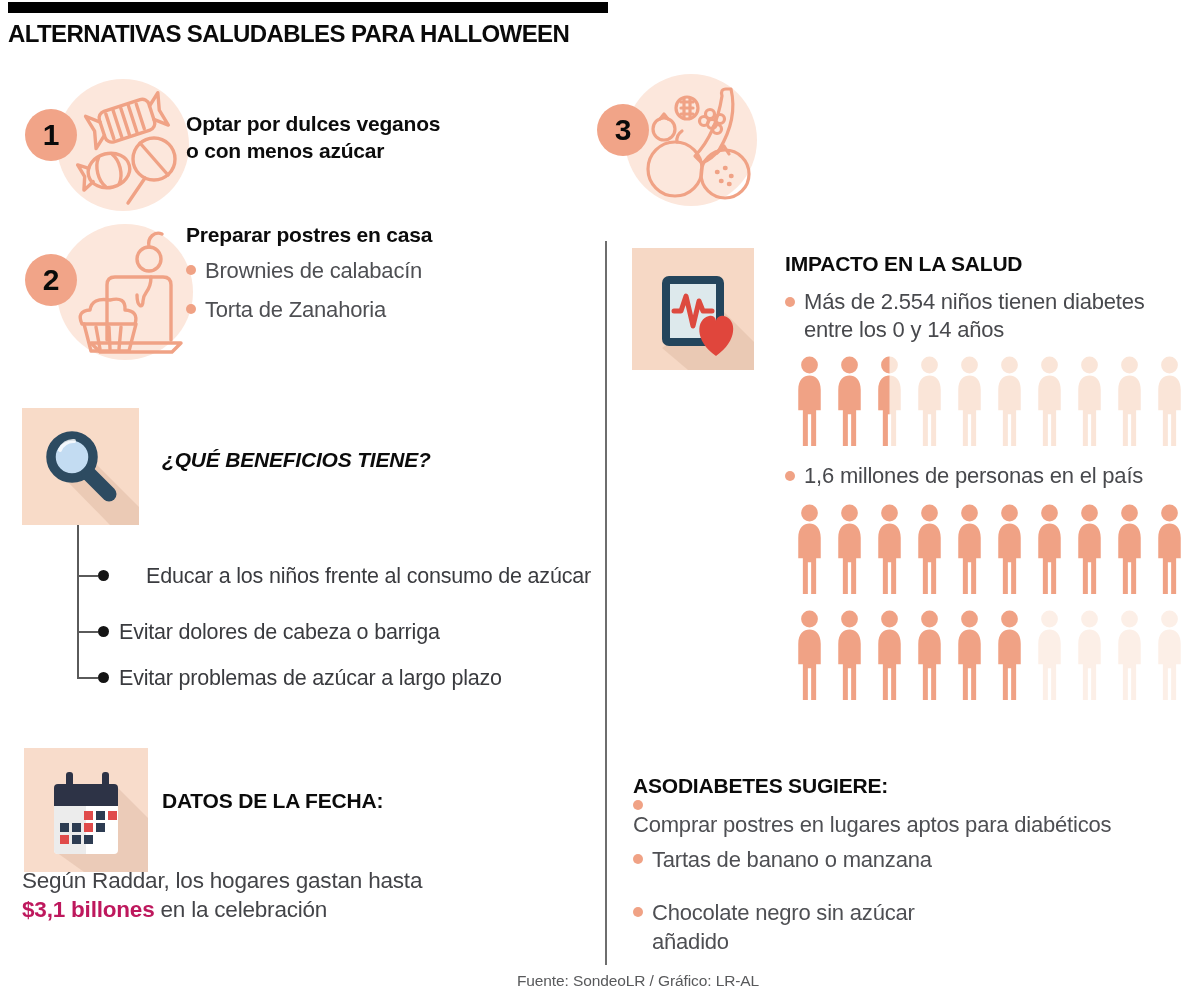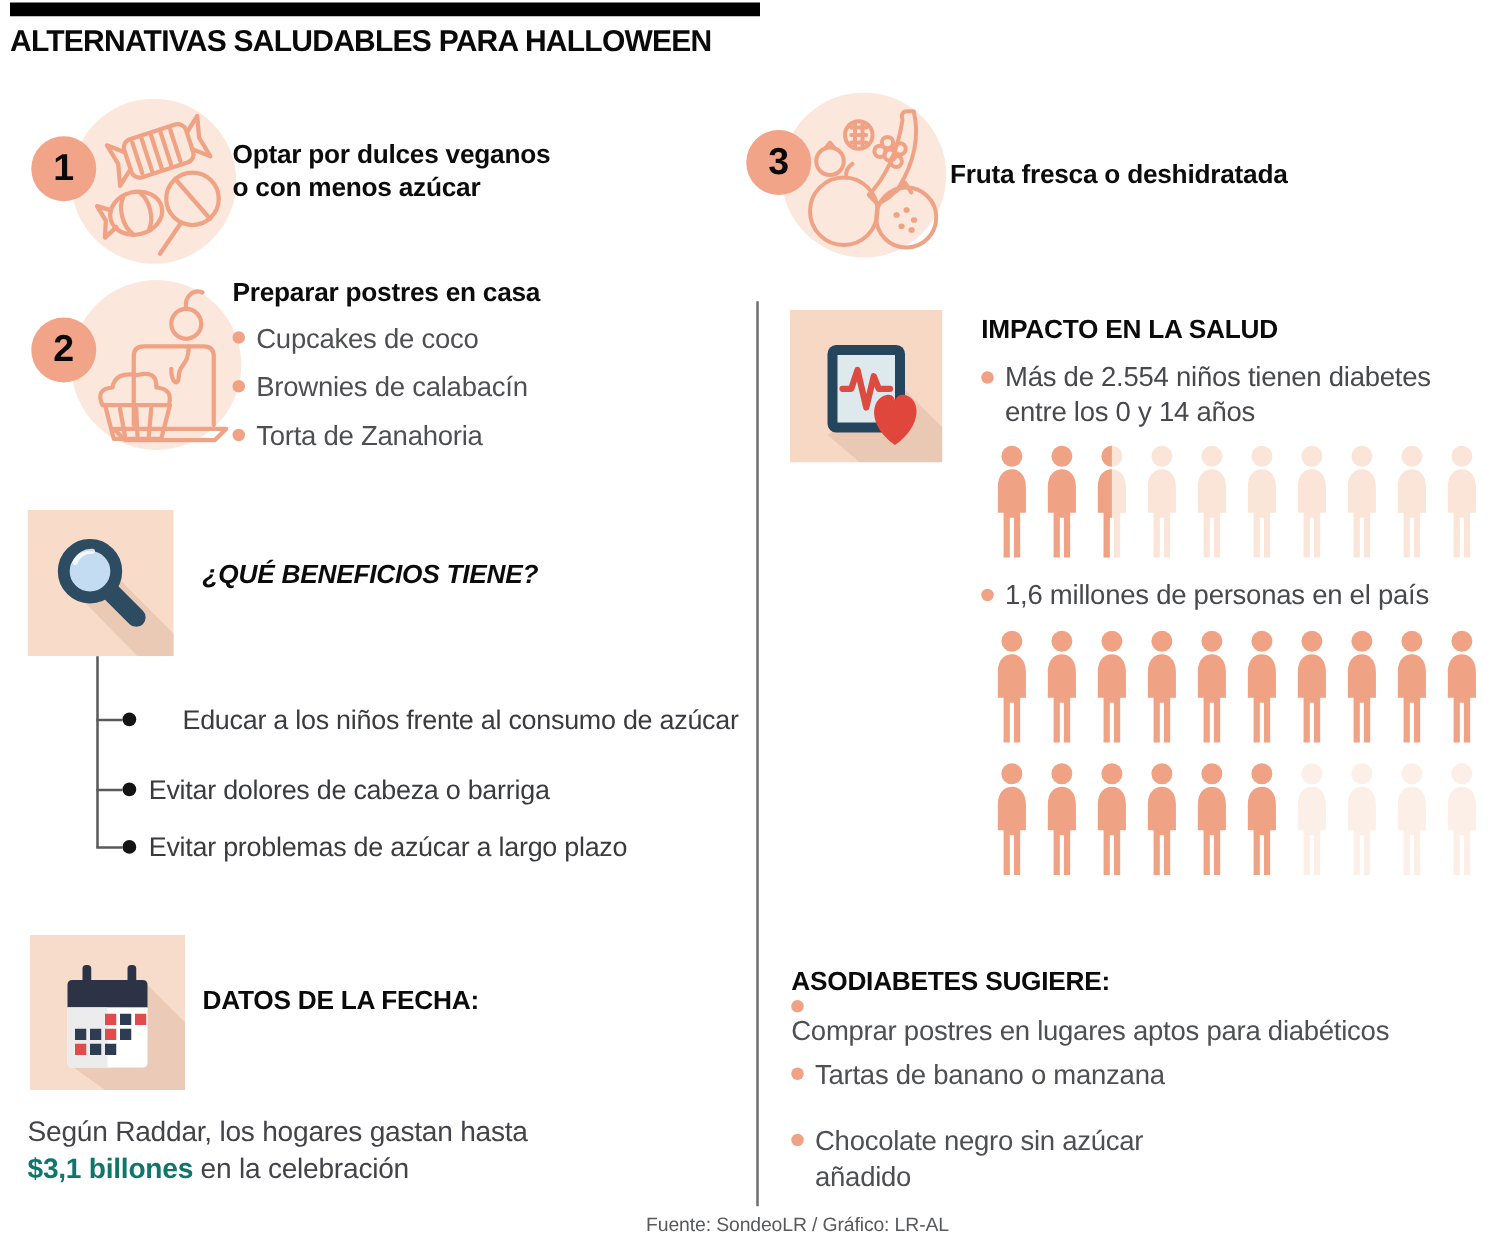--- a/index.html
+++ b/index.html
@@ -23,21 +23,21 @@
   .dot-black{width:11px;height:11px;background:#141414;margin:8px 10px 0 0;}
   .list-text{font-size:22px;line-height:29px;color:#4E4F53;letter-spacing:-0.2px;white-space:nowrap;}
   .list-text-dark{font-size:21.5px;line-height:28px;color:#3A3B3F;letter-spacing:-0.2px;white-space:nowrap;}
   .section-title{font-size:21px;font-weight:700;color:#0b0b0b;letter-spacing:-0.2px;white-space:nowrap;}
   
   .vline{width:2px;background:#5a5a5a;}
   .hline{height:2px;background:#5a5a5a;}
   .divider{width:2px;background:#6e6e6e;}
   
   .para{font-size:22.5px;line-height:29px;color:#434448;letter-spacing:-0.2px;white-space:nowrap;}
-  .para b{color:#0f766e;margin-top:48px;}
+  .para b{color:#be185d;margin-top:48px;}
   .para .rest{margin-left:6px;}
   
   .picto-row{display:flex;gap:9px;margin-bottom:14px;}
   .person{position:relative;width:31px;height:92px;display:inline-block;}
   .person svg{position:absolute;left:0;top:0;width:100%;height:100%;}
   .footer{width:100%;text-align:center;font-size:15.5px;color:#58595B;letter-spacing:-0.1px;}
   .stat-text{font-size:22px;line-height:28px;color:#48494D;letter-spacing:-0.2px;white-space:nowrap;}
   .wrapper-330{max-width:336px;white-space:normal;}
 </style>
 </head>
@@ -88,24 +88,20 @@
       <path d="M25 100 Q19 87 33 86 Q35 73 53 76 Q69 72 68 86 Q82 87 78 100 Z"></path>
     </svg>
   </div>
   <div class="abs num-circle" style="left:25px;top:254px;width:52px;height:52px;">
     <span>2</span>
   </div>
   <div class="abs tip-title" style="left:186px;top:221px;">Preparar postres en casa</div>
   <div class="abs" style="left:186px;top:256px;">
     <div class="li" style="margin-bottom:10px;">
       <span class="dot dot-salmon"></span>
-      <span class="list-text">Cupcakes de coco</span>
-    </div>
-    <div class="li" style="margin-bottom:10px;">
-      <span class="dot dot-salmon"></span>
       <span class="list-text">Brownies de calabacín</span>
     </div>
     <div class="li">
       <span class="dot dot-salmon"></span>
       <span class="list-text">Torta de Zanahoria</span>
     </div>
   </div>
 
   <div class="abs big-circle" style="left:625px;top:74px;width:132px;height:132px;">
     <svg viewBox="0 0 132 132" width="132" height="132" fill="none" stroke="#F0A285" stroke-width="3.2" stroke-linecap="round" stroke-linejoin="round">
@@ -122,21 +118,20 @@
       <path d="M52 68 Q51 61 57 57"></path>
       <circle cx="50" cy="95" r="27"></circle>
       <circle cx="100" cy="100" r="24"></circle>
       <path d="M92 79 L99 72 L104 80"></path>
       <path d="M92 98 h0.5 M100 94 h0.5 M106 102 h0.5 M96 107 h0.5 M104 110 h0.5" stroke-width="4.5"></path>
     </svg>
   </div>
   <div class="abs num-circle" style="left:597px;top:104px;width:52px;height:52px;">
     <span>3</span>
   </div>
-  <div class="abs tip-title" style="left:760px;top:126px;">Fruta fresca o deshidratada</div>
 
   <div class="abs divider" style="left:605px;top:241px;height:724px;"></div>
 
   <div class="abs" style="left:22px;top:408px;width:117px;height:117px;">
     <svg viewBox="0 0 117 117" width="117" height="117">
       <rect width="117" height="117" fill="#F8DBC8"></rect>
       <polygon points="40,68 88,117 117,117 117,99 64,46" fill="rgba(170,120,90,0.16)"></polygon>
       <circle cx="50" cy="49" r="21" fill="#C3DCF2" stroke="#2D4B61" stroke-width="9.5"></circle>
       <path d="M38 42 a 14 14 0 0 1 14 -9" stroke="#ffffff" stroke-width="4" fill="none" stroke-linecap="round" opacity="0.8"></path>
       <line x1="67" y1="66" x2="87" y2="86" stroke="#2D4B61" stroke-width="15" stroke-linecap="round"></line>
@@ -180,21 +175,21 @@
         <rect x="60" y="75" width="9" height="9" fill="#E04B4B"></rect>
         <rect x="72" y="75" width="9" height="9" fill="#2D3C52"></rect>
         <rect x="36" y="87" width="9" height="9" fill="#E04B4B"></rect>
         <rect x="48" y="87" width="9" height="9" fill="#2D3C52"></rect>
         <rect x="60" y="87" width="9" height="9" fill="#2D3C52"></rect>
       </g>
     </svg>
   </div>
   <div class="abs section-title" style="left:162px;top:789px;">DATOS DE LA FECHA:</div>
 
-  <div class="abs para" style="left:22px;top:891px;">
+  <div class="abs para" style="left:22px;top:866px;">
     <div>Según Raddar, los hogares gastan hasta</div>
     <div>
       <b>$3,1 billones</b><span class="rest">en la celebración</span>
     </div>
   </div>
 
   <div class="abs" style="left:632px;top:248px;width:122px;height:122px;">
     <svg viewBox="0 0 122 122" width="122" height="122">
       <rect width="122" height="122" fill="#F6D8C5"></rect>
       <polygon points="86,58 122,94 122,122 56,122 30,100" fill="rgba(170,120,90,0.15)"></polygon>

